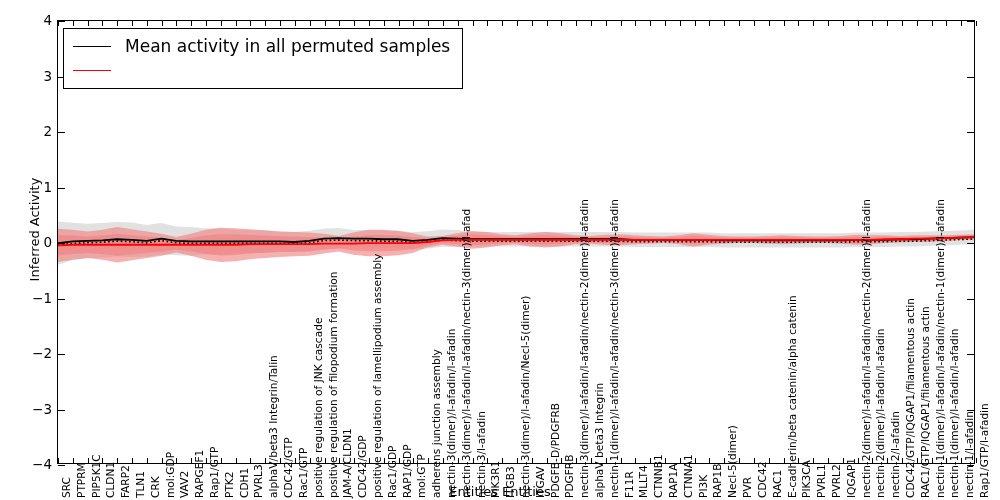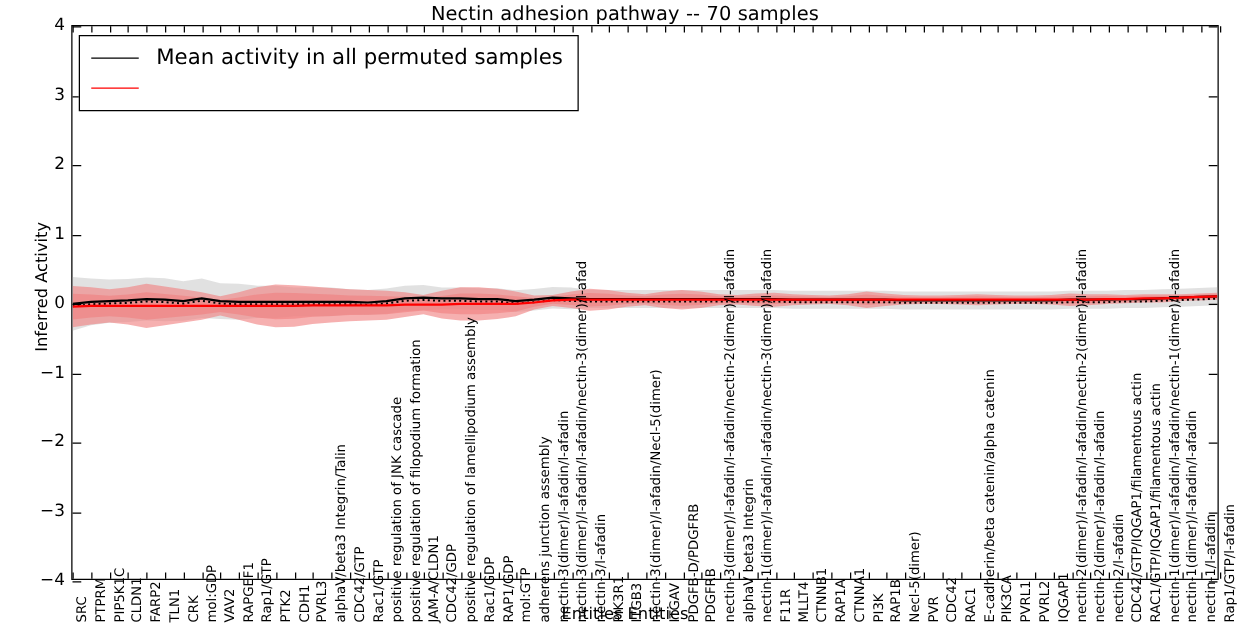--- a/index.html
+++ b/index.html
@@ -58,21 +58,20 @@
   .lgrow{display:flex;align-items:center;height:24px;}
   .lgline{width:38px;height:0;border-top:1.6px solid #000;margin-right:14px;}
   .lgline.red{border-top-color:#ff0000;}
   .lgtxt{font-size:17px;color:#000;}
 </style>
 </head>
 <body>
 
 <div id="fig">
 
-  <div class="title">Nectin adhesion pathway -- 70 samples</div>
 
   <div class="ylabel">Inferred Activity</div>
   <div class="xlabel">Entities Entities</div>
 
   <div class="ytwrap" id="ytwrap">
       <div class="ytxt" style="top: 464px;">−4</div>
       <div class="ytxt" style="top: 408.5px;">−3</div>
       <div class="ytxt" style="top: 353px;">−2</div>
       <div class="ytxt" style="top: 297.5px;">−1</div>
       <div class="ytxt" style="top: 242px;">0</div>

